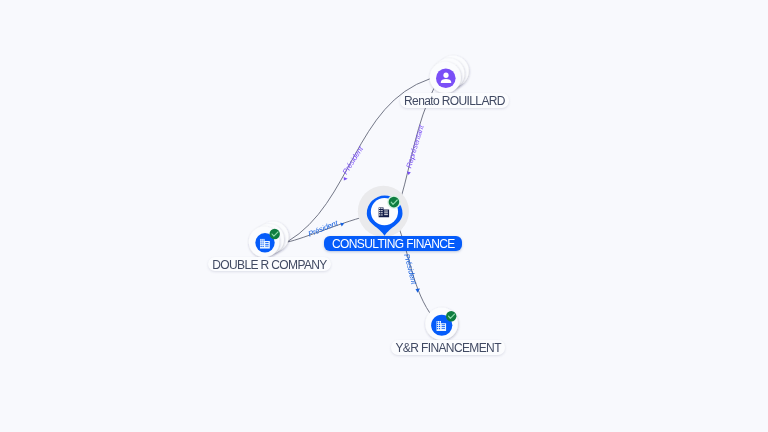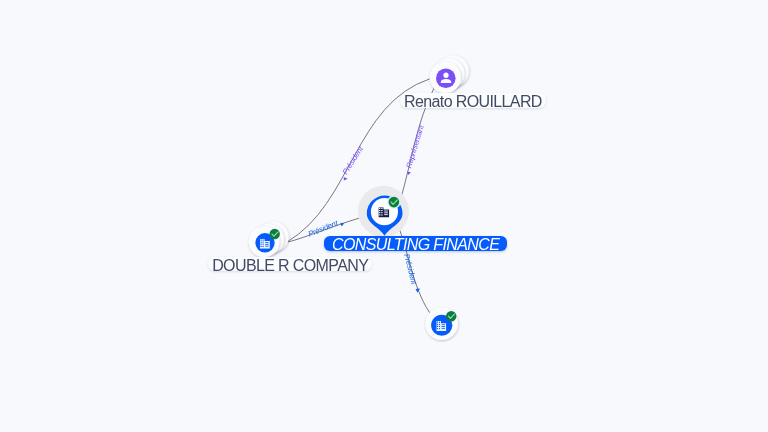--- a/index.html
+++ b/index.html
@@ -5,25 +5,25 @@
   html,body{margin:0;padding:0;}
   body{width:768px;height:432px;background:#f8f9fd;overflow:hidden;
        font-family:"Liberation Sans",sans-serif;}
   #stage{position:relative;width:768px;height:432px;}
   svg.layer{position:absolute;left:0;top:0;}
   .edge{fill:none;stroke:#5b6071;stroke-width:0.85;}
   .arrow{fill:#1560e0;}
   .elabel{font-size:7.6px;font-style:italic;letter-spacing:-.1px;font-family:"Liberation Sans",sans-serif;}
   .elabel.p{fill:#7a4ff7;} .elabel.b{fill:#1560e0;}
   .arrow.p{fill:#7a4ff7;} .arrow.b{fill:#1560e0;}
-  .nlabel{position:absolute;font-size:16px;letter-spacing:-0.62px;color:#414a63;white-space:nowrap;
+  .nlabel{position:absolute;font-size:12px;letter-spacing:-0.62px;color:#414a63;white-space:nowrap;
           background:#fbfcfe;border-radius:7px;padding:3px 4.2px 0px;
           box-shadow:0 1px 2.5px rgba(40,50,90,.13);line-height:11.5px;}
   .nlabel.sel{background:#055cfa;color:#fff;padding:3px 7.6px 0px;border-radius:6px;
-          box-shadow:0 1px 2.5px rgba(20,60,140,.28);font-style:italic;}
+          box-shadow:0 1px 2.5px rgba(20,60,140,.28);}
 </style>
 </head>
 <body>
 <div id="stage">
 
 <svg class="layer" id="graph" width="768" height="432" viewBox="0 0 768 432">
   <defs>
     <filter id="cardsh" x="-70%" y="-70%" width="240%" height="240%">
       <feDropShadow dx="0.4" dy="0.9" stdDeviation="0.9" flood-color="#2a3354" flood-opacity="0.30"></feDropShadow>
     </filter>
@@ -115,13 +115,14 @@
       <ellipse cx="446" cy="75.3" rx="2.6" ry="2.7" fill="#ffffff"></ellipse>
       <path d="M440.8 82.9 L 440.8 82.1 A 5.2 3.2 0 0 1 451.2 82.1 L 451.2 82.9 Z" fill="#ffffff"></path>
     </g>
   </g>
 
 </svg>
 
 <div class="nlabel" style="left:399.9px;top:93.3px">Renato ROUILLARD</div>
 <div class="nlabel sel" style="left:324.4px;top:236.3px">CONSULTING FINANCE</div>
 <div class="nlabel" style="left:208px;top:256.5px">DOUBLE R COMPANY</div>
+<div class="nlabel" style="left:391.3px;top:340px">Y&amp;R FINANCEMENT</div>
 </div>
 
 </body></html>

